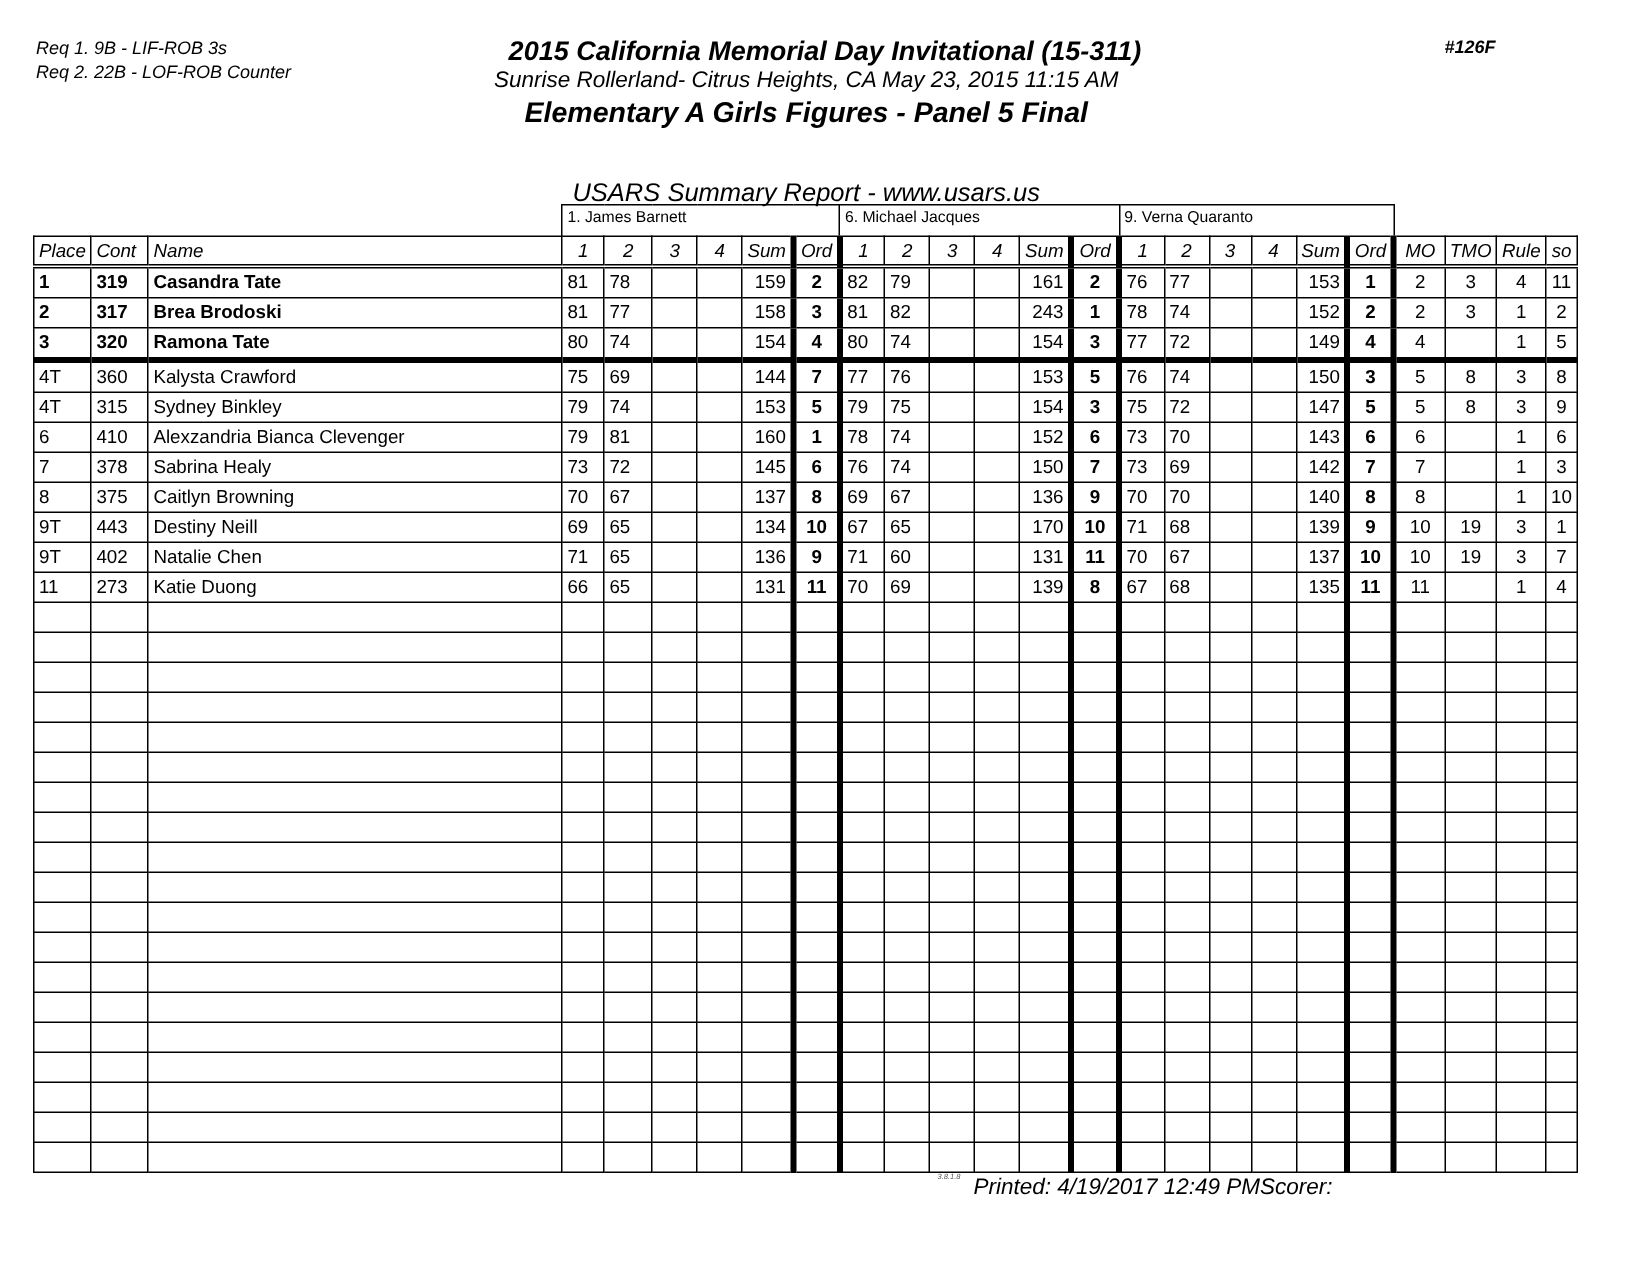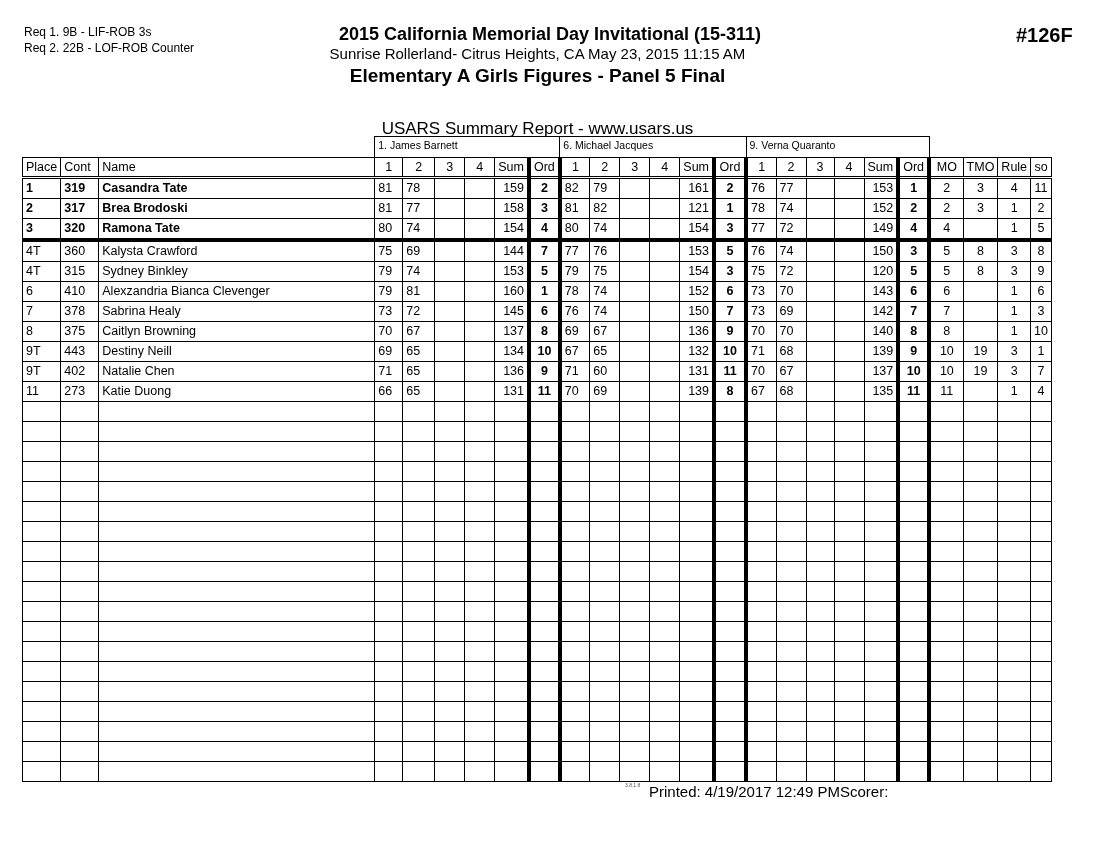--- a/index.html
+++ b/index.html
@@ -1,30 +1,30 @@
 <!DOCTYPE html>
 <html><head>
 <meta charset="utf-8">
 <style>
   html, body { margin:0; padding:0; background:#fff; }
   body { width:1100px; height:850px; position:relative; font-family:"Liberation Sans", sans-serif; color:#000; overflow:hidden; }
-  .abs { position:absolute; }
+  .abs { position:absolute;font-style:italic; }
   .req { left:24px; font-size:12px; line-height:14px; }
   .center { left:0; width:1075px; text-align:center; }
   .title { top:24px; font-size:18px; font-weight:bold; left:0; width:1100px; text-align:center; padding-left:0; }
   .sub { top:45px; font-size:15px; }
   .event { top:65px; font-size:19px; font-weight:bold; }
   .report { top:91px; font-size:17px;margin-top:28px; }
-  .num { top:24px; left:1016px; font-size:20px; font-weight:bold; }
+  .num { top:24px; left:963px; font-size:12px; font-weight:bold; }
 
   table.grid { position:absolute; left:22px; top:136px; border-collapse:collapse; table-layout:fixed; font-size:12.5px; }
   table.grid td { border:1px solid #000; height:19px; padding:0 3px; white-space:nowrap; overflow:hidden; line-height:19px; }
   table.grid tr.judges td { height:20px; border-top:1px solid #000; vertical-align:top; font-size:10.5px; line-height:16px;margin-left:44px; }
   table.grid tr.judges td.blank { border:none; }
-  table.grid tr.hdr td { border-bottom:3px double #000; height:18px; line-height:18px; }
+  table.grid tr.hdr td { border-bottom:3px double #000; height:18px; line-height:18px;font-style:italic; }
   table.grid td.c { text-align:center; }
   table.grid td.r { text-align:right; }
   table.grid td.b { font-weight:bold; }
   table.grid td.tl { border-left:4px solid #000; }
   table.grid tr.podium-last td { border-bottom:4px solid #000; }
   table.grid tr.top td.name, table.grid tr.top td.place, table.grid tr.top td.cont { font-weight:bold; }
   .footer { top:783px; font-size:15px; }
   .ver { left:625px; top:782px; font-size:5px; color:#555; }
 </style>
 </head>
@@ -136,21 +136,21 @@
         <td>81</td>
         <td>77</td>
         <td></td>
         <td></td>
         <td class="r">158</td>
         <td class="c b tl">3</td>
         <td class="tl">81</td>
         <td>82</td>
         <td></td>
         <td></td>
-        <td class="r">121</td>
+        <td class="r">243</td>
         <td class="c b tl">1</td>
         <td class="tl">78</td>
         <td>74</td>
         <td></td>
         <td></td>
         <td class="r">152</td>
         <td class="c b tl">2</td>
         <td class="c tl">2</td>
         <td class="c">3</td>
         <td class="c">1</td>
@@ -223,21 +223,21 @@
         <td class="tl">79</td>
         <td>75</td>
         <td></td>
         <td></td>
         <td class="r">154</td>
         <td class="c b tl">3</td>
         <td class="tl">75</td>
         <td>72</td>
         <td></td>
         <td></td>
-        <td class="r">120</td>
+        <td class="r">147</td>
         <td class="c b tl">5</td>
         <td class="c tl">5</td>
         <td class="c">8</td>
         <td class="c">3</td>
         <td class="c">9</td>
       </tr>
       <tr>
         <td class="place">6</td>
         <td class="cont">410</td>
         <td class="name">Alexzandria Bianca Clevenger</td>
@@ -325,21 +325,21 @@
         <td>69</td>
         <td>65</td>
         <td></td>
         <td></td>
         <td class="r">134</td>
         <td class="c b tl">10</td>
         <td class="tl">67</td>
         <td>65</td>
         <td></td>
         <td></td>
-        <td class="r">132</td>
+        <td class="r">170</td>
         <td class="c b tl">10</td>
         <td class="tl">71</td>
         <td>68</td>
         <td></td>
         <td></td>
         <td class="r">139</td>
         <td class="c b tl">9</td>
         <td class="c tl">10</td>
         <td class="c">19</td>
         <td class="c">3</td>

